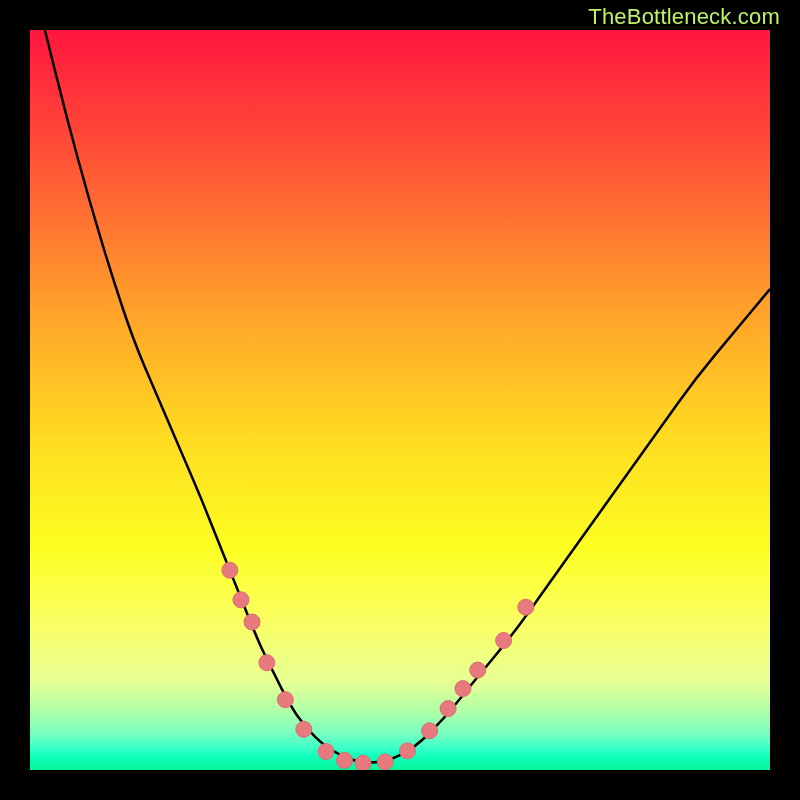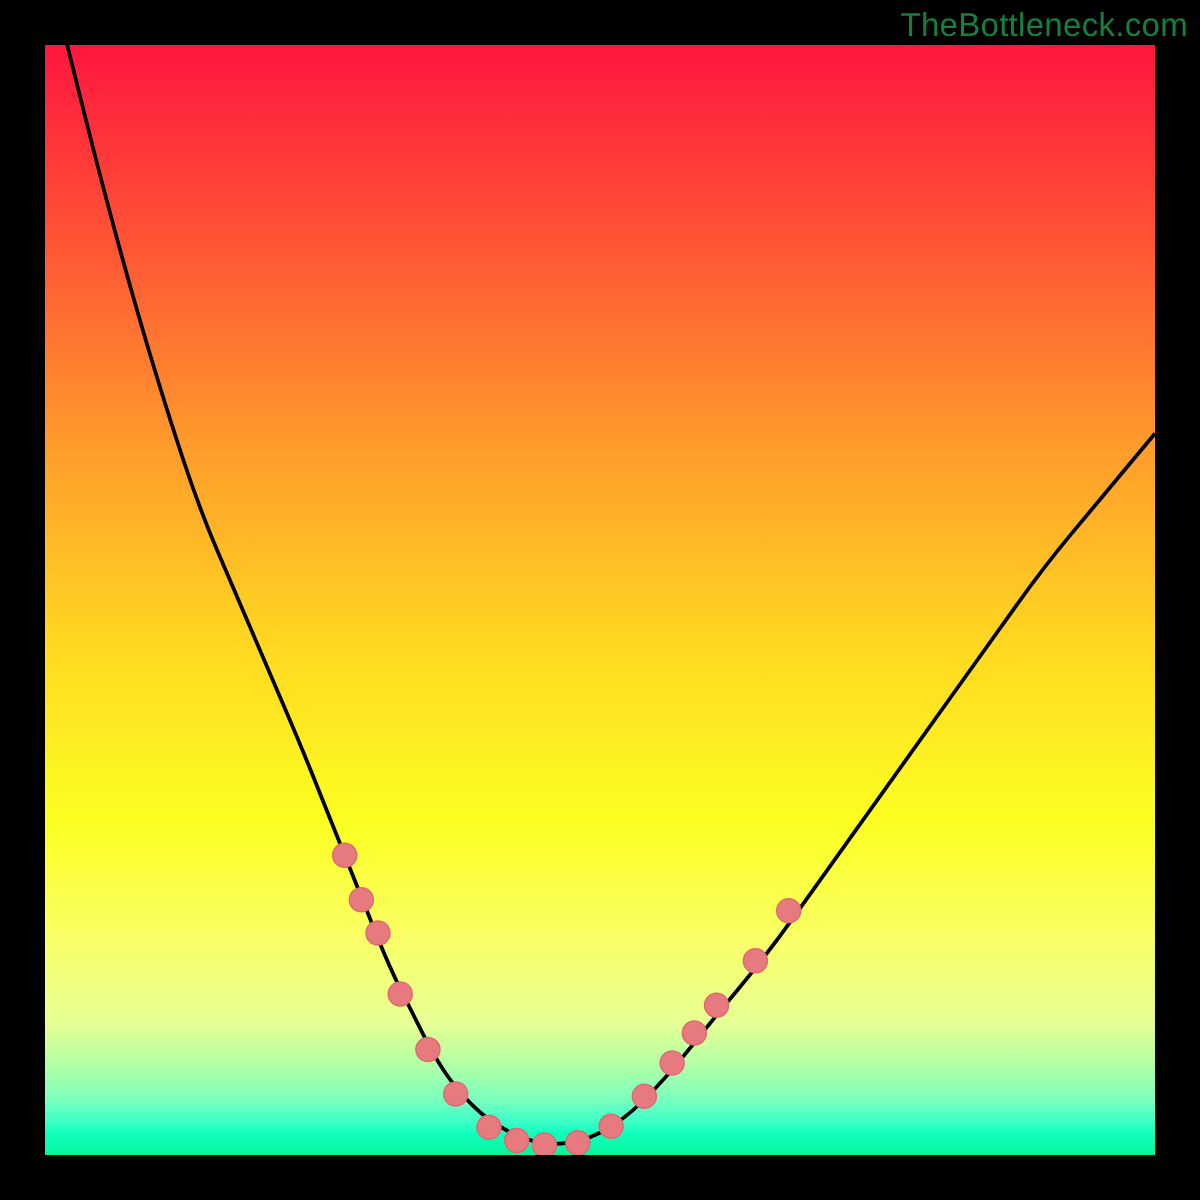--- a/index.html
+++ b/index.html
@@ -1,23 +1,23 @@
 <!DOCTYPE html>
 <html><head>
 <meta charset="utf-8">
 <style>
   * { margin: 0; padding: 0; box-sizing: border-box; }
   html, body { width: 800px; height: 800px; overflow: hidden; background: #000; }
   .wrap { position: relative; width: 800px; height: 800px; background: #000; }
   .attribution {
     position: absolute;
-    top: 4px; right: 8px;
+    top: 4px; right: 20px;
     font-family: Arial, Helvetica, sans-serif;
     font-size: 22px;
-    color: #15803d;
+    color: #bef264;
     letter-spacing: 0.2px;
     font-weight: 500;
   }
   .plot {
     position: absolute;
     left: 30px; top: 30px;
     width: 740px; height: 740px;
     background: linear-gradient(
       to bottom,
       #ff163e 0%,

